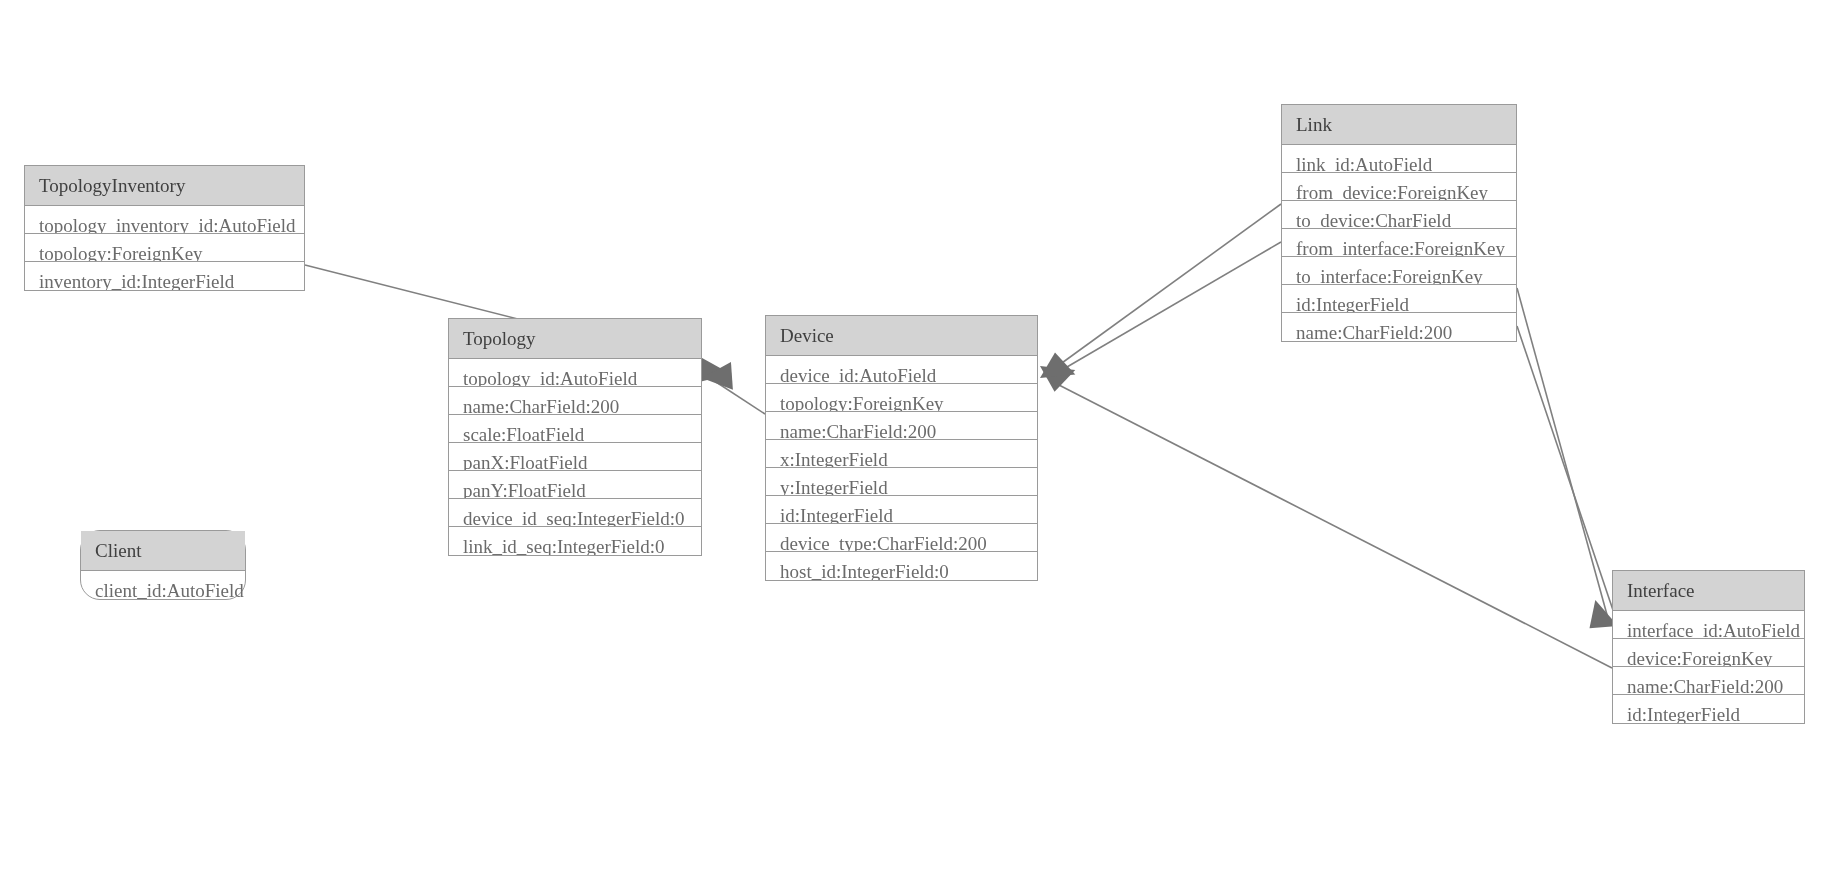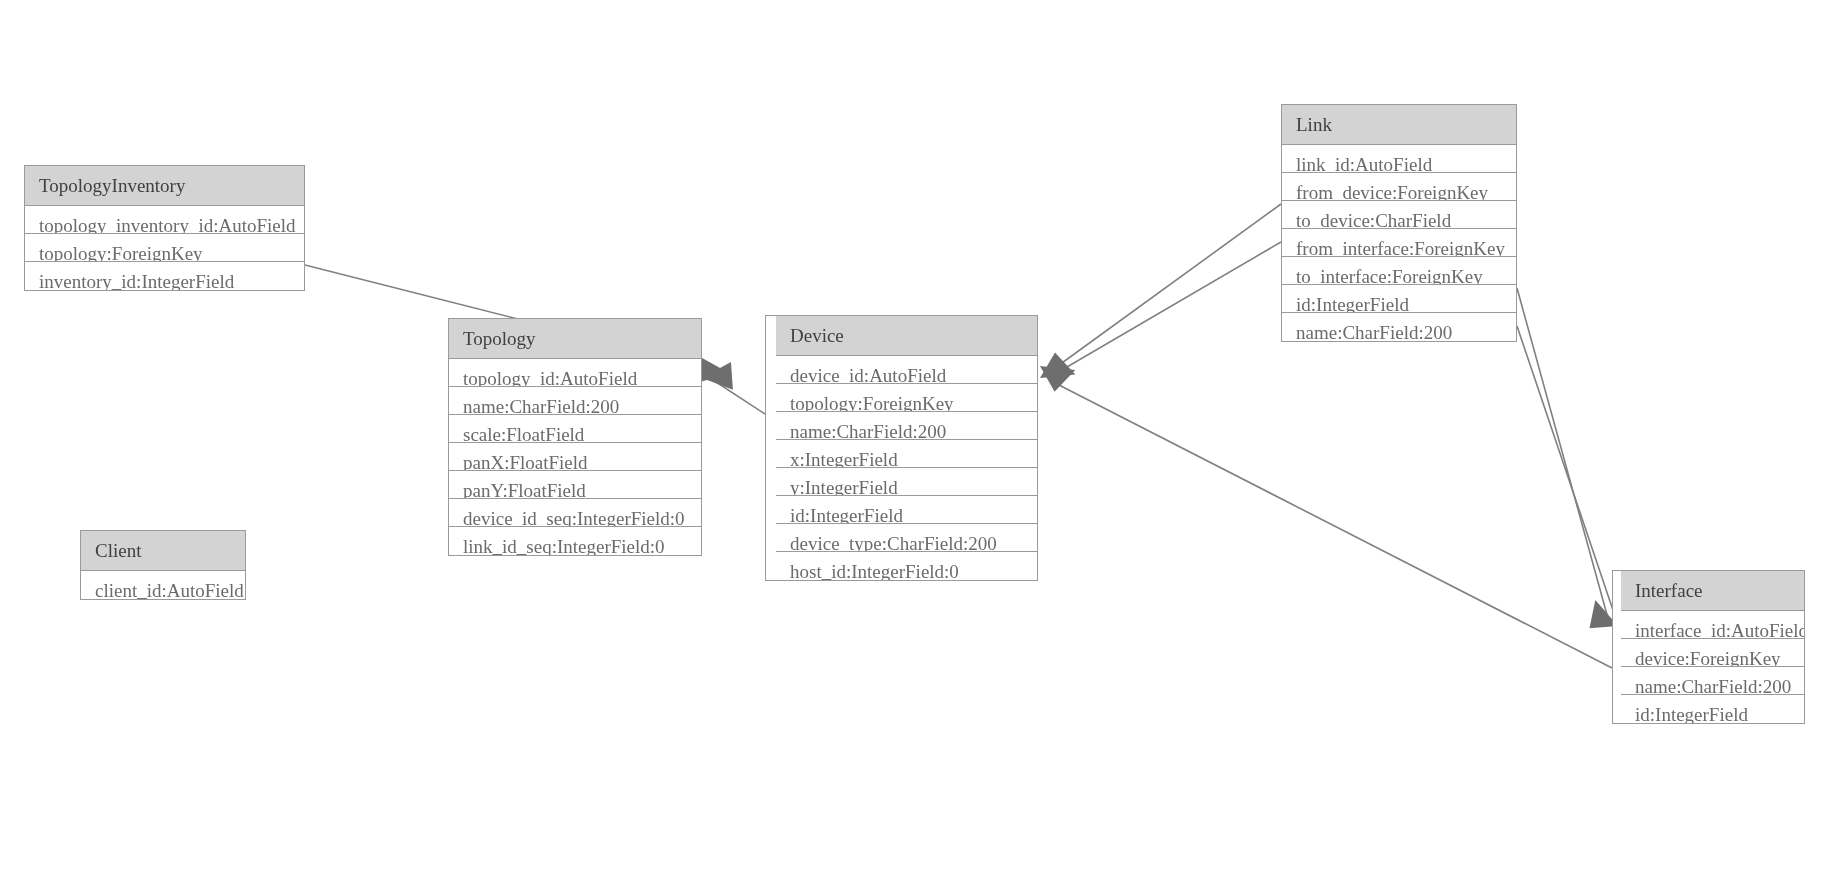--- a/index.html
+++ b/index.html
@@ -93,37 +93,37 @@
     </g>
   </svg>
 
   <div class="entity" style="left:24px; top:165px; width:281px;">
     <div class="entity-header">TopologyInventory</div>
     <div class="entity-field">topology_inventory_id:AutoField</div>
     <div class="entity-field">topology:ForeignKey</div>
     <div class="entity-field">inventory_id:IntegerField</div>
   </div>
 
-  <div class="entity" style="left:80px; top:530px; width:166px;">
+  <div class="entity" style="left:80px; top:530px; width:166px;border-radius:20px;">
     <div class="entity-header">Client</div>
     <div class="entity-field">client_id:AutoField</div>
   </div>
 
   <div class="entity" style="left:448px; top:318px; width:254px;">
     <div class="entity-header">Topology</div>
     <div class="entity-field">topology_id:AutoField</div>
     <div class="entity-field">name:CharField:200</div>
     <div class="entity-field">scale:FloatField</div>
     <div class="entity-field">panX:FloatField</div>
     <div class="entity-field">panY:FloatField</div>
     <div class="entity-field">device_id_seq:IntegerField:0</div>
     <div class="entity-field">link_id_seq:IntegerField:0</div>
   </div>
 
-  <div class="entity" style="left:765px; top:315px; width:273px;padding-left:10px;">
+  <div class="entity" style="left:765px; top:315px; width:273px;">
     <div class="entity-header">Device</div>
     <div class="entity-field">device_id:AutoField</div>
     <div class="entity-field">topology:ForeignKey</div>
     <div class="entity-field">name:CharField:200</div>
     <div class="entity-field">x:IntegerField</div>
     <div class="entity-field">y:IntegerField</div>
     <div class="entity-field">id:IntegerField</div>
     <div class="entity-field">device_type:CharField:200</div>
     <div class="entity-field">host_id:IntegerField:0</div>
   </div>
@@ -132,21 +132,21 @@
     <div class="entity-header">Link</div>
     <div class="entity-field">link_id:AutoField</div>
     <div class="entity-field">from_device:ForeignKey</div>
     <div class="entity-field">to_device:CharField</div>
     <div class="entity-field">from_interface:ForeignKey</div>
     <div class="entity-field">to_interface:ForeignKey</div>
     <div class="entity-field">id:IntegerField</div>
     <div class="entity-field">name:CharField:200</div>
   </div>
 
-  <div class="entity" style="left:1612px; top:570px; width:193px;padding-left:8px;">
+  <div class="entity" style="left:1612px; top:570px; width:193px;">
     <div class="entity-header">Interface</div>
     <div class="entity-field">interface_id:AutoField</div>
     <div class="entity-field">device:ForeignKey</div>
     <div class="entity-field">name:CharField:200</div>
     <div class="entity-field">id:IntegerField</div>
   </div>
 
 </div>
 
 </body></html>

